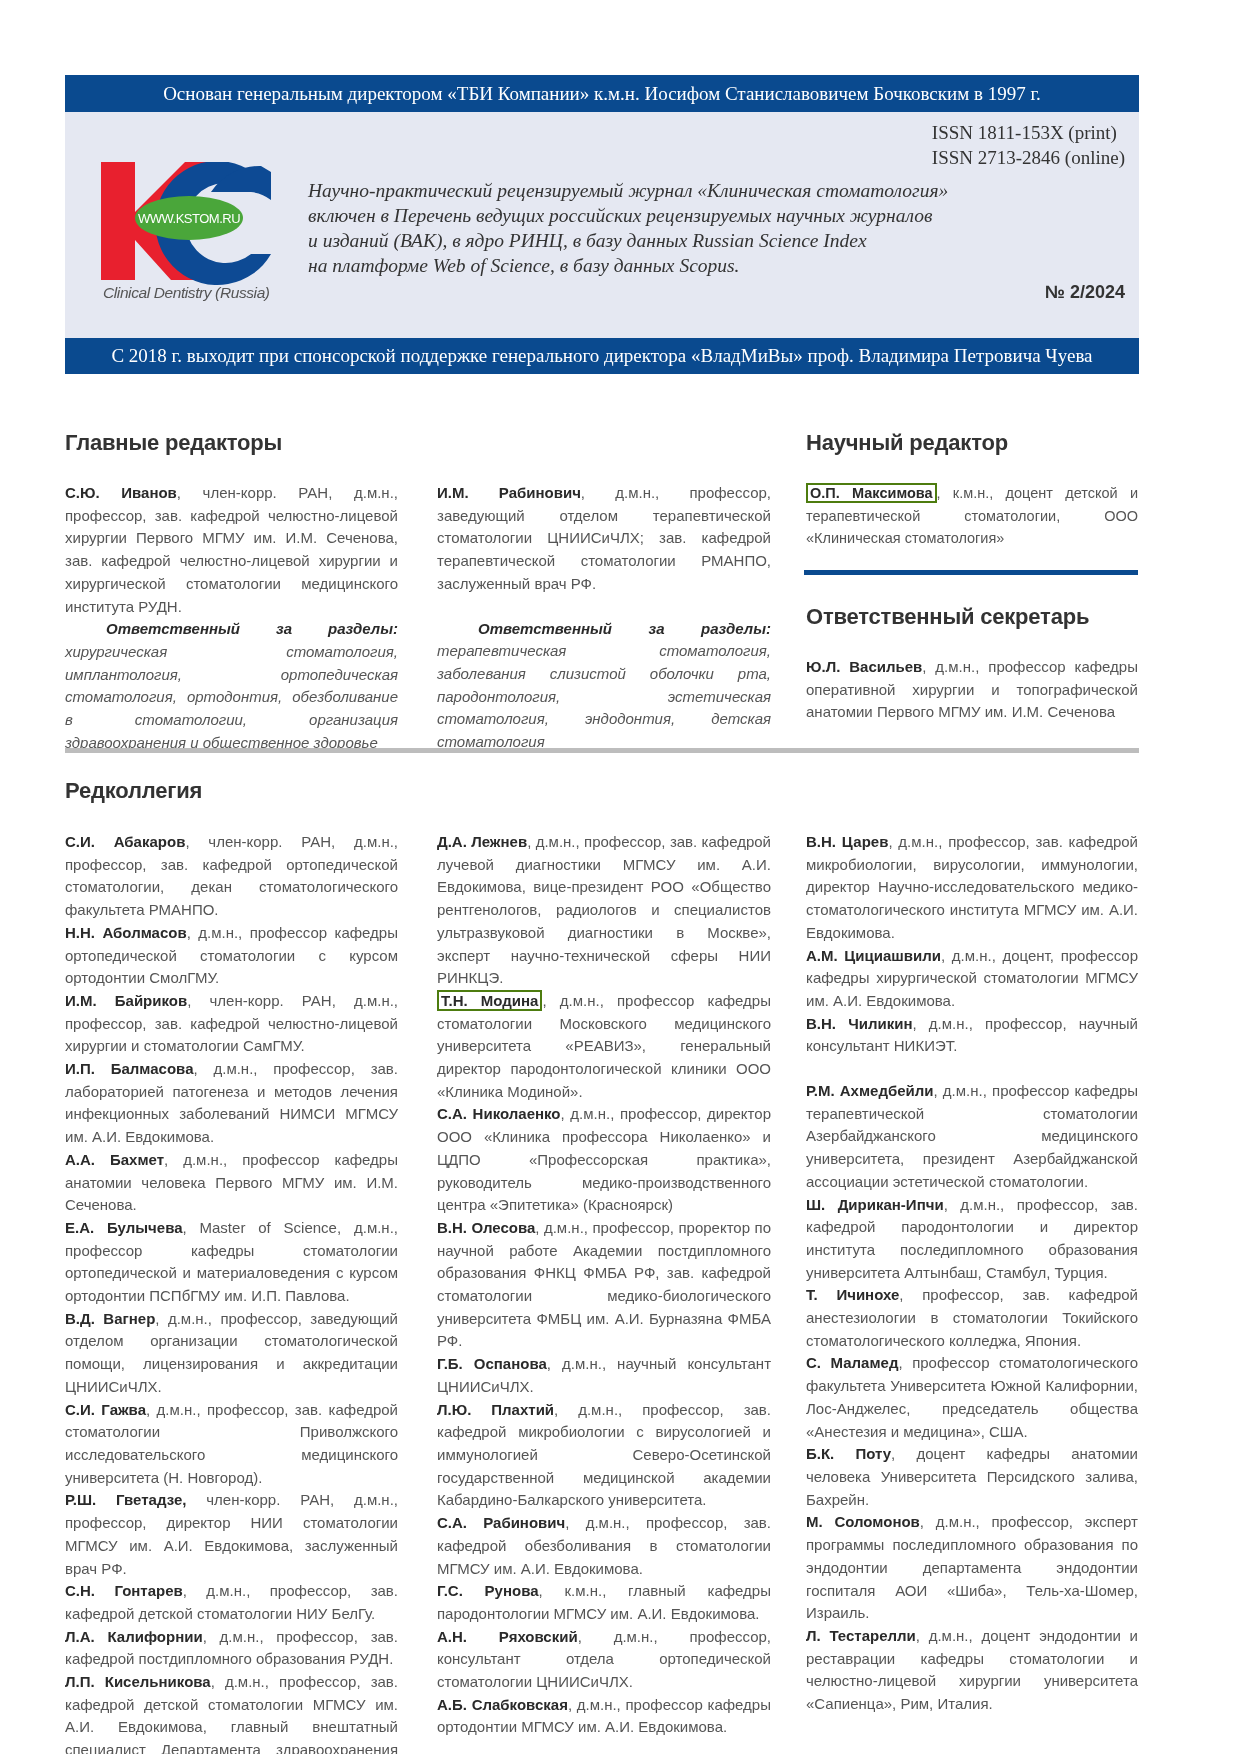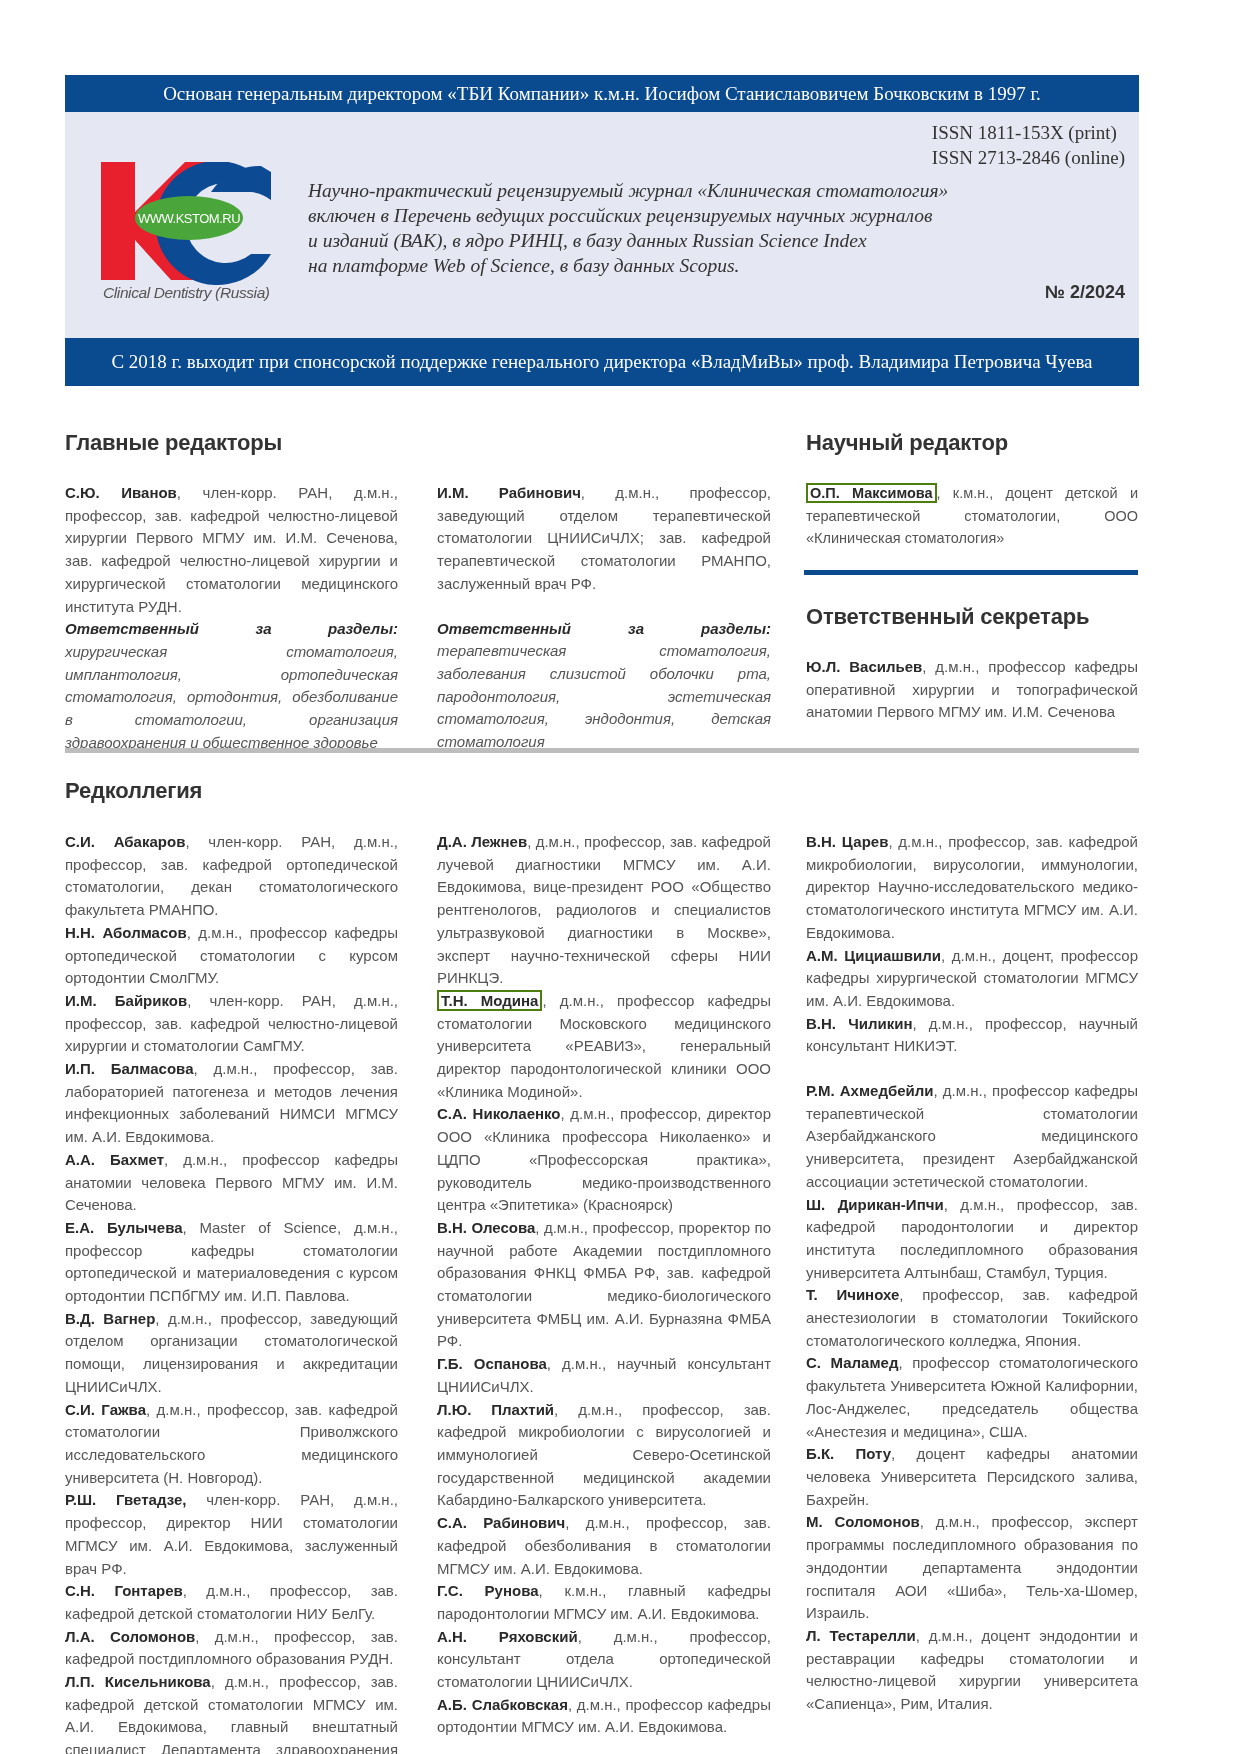--- a/index.html
+++ b/index.html
@@ -2,37 +2,37 @@
 <html><head>
 <meta charset="utf-8">
 <style>
   html, body { margin:0; padding:0; background:#ffffff; }
   body { width:1241px; height:1754px; position:relative; overflow:hidden;
          font-family:"Liberation Sans", sans-serif; color:#3a3a3a; }
   .band { position:absolute; left:65px; width:1074px; background:#0a4a8f; color:#fff;
           font-family:"Liberation Serif", serif; font-size:19px; text-align:center;
           display:flex; align-items:center; justify-content:center; }
   #band-top { top:75px; height:37px; }
-  #band-bottom { top:338px; height:48px; }
+  #band-bottom { top:338px; height:36px; }
   #header-box { position:absolute; left:65px; top:112px; width:1074px; height:226px; background:#e5e8f2; }
   #logo { position:absolute; left:36px; top:50px; width:170px; height:150px; }
   #logo-caption { position:absolute; left:38px; top:172px; font-size:15.5px; font-style:italic;
                   color:#555; letter-spacing:-0.4px; white-space:nowrap; }
   #journal-desc { position:absolute; left:243px; top:66px; font-family:"Liberation Serif", serif;
                   font-style:italic; font-size:19.5px; line-height:25px; color:#333; }
   #journal-desc div { white-space:nowrap; }
   #issn { position:absolute; right:14px; top:8px; text-align:left; font-family:"Liberation Serif", serif;
           font-size:19px; line-height:25px; color:#333; }
   #issue-number { position:absolute; right:14px; top:170px; font-weight:bold; font-size:18px; color:#333; }
   h2 { position:absolute; margin:0; font-size:22px; font-weight:bold; color:#333; letter-spacing:-0.2px; }
   .col { position:absolute; font-size:15px; line-height:22.7px; color:#555; text-align:justify; }
   .col p { margin:0; }
   .col b { color:#2a2a2a; }
   .col .resp { font-style:italic; }
-  .col .resp b { font-style:italic; }
+  .col .resp b { font-style:italic;margin-left:41px; }
   .boxed { border:2px solid #4d7c0f; padding:0 2px; }
   .rule-blue { position:absolute; left:804px; top:570px; width:334px; height:5px; background:#0a4a8f; }
   .rule-gray { position:absolute; left:65px; top:748px; width:1074px; height:5px; background:#bdbdbd; }
   .gap { height:22px; }
 </style>
 </head>
 <body>
 
 <div class="band" id="band-top">
   <span>Основан генеральным директором «ТБИ Компании» к.м.н. Иосифом Станиславовичем Бочковским в 1997 г.</span>
@@ -102,21 +102,21 @@
     <p><b>С.И. Абакаров</b><span>, член-корр. РАН, д.м.н., профессор, зав. кафедрой ортопедической стоматологии, декан стоматологического факультета РМАНПО.</span></p>
     <p><b>Н.Н. Аболмасов</b><span>, д.м.н., профессор кафедры ортопедической стоматологии с курсом ортодонтии СмолГМУ.</span></p>
     <p><b>И.М. Байриков</b><span>, член-корр. РАН, д.м.н., профессор, зав. кафедрой челюстно-лицевой хирургии и стоматологии СамГМУ.</span></p>
     <p><b>И.П. Балмасова</b><span>, д.м.н., профессор, зав. лабораторией патогенеза и методов лечения инфекционных заболеваний НИМСИ МГМСУ им. А.И. Евдокимова.</span></p>
     <p><b>А.А. Бахмет</b><span>, д.м.н., профессор кафедры анатомии человека Первого МГМУ им. И.М. Сеченова.</span></p>
     <p><b>Е.А. Булычева</b><span>, Master of Science, д.м.н., профессор кафедры стоматологии ортопедической и материаловедения с курсом ортодонтии ПСПбГМУ им. И.П. Павлова.</span></p>
     <p><b>В.Д. Вагнер</b><span>, д.м.н., профессор, заведующий отделом организации стоматологической помощи, лицензирования и аккредитации ЦНИИСиЧЛХ.</span></p>
     <p><b>С.И. Гажва</b><span>, д.м.н., профессор, зав. кафедрой стоматологии Приволжского исследовательского медицинского университета (Н. Новгород).</span></p>
     <p><b>Р.Ш. Гветадзе,</b><span> член-корр. РАН, д.м.н., профессор, директор НИИ стоматологии МГМСУ им. А.И. Евдокимова, заслуженный врач РФ.</span></p>
     <p><b>С.Н. Гонтарев</b><span>, д.м.н., профессор, зав. кафедрой детской стоматологии НИУ БелГу.</span></p>
-    <p><b>Л.А. Соломонов</b><span>, д.м.н., профессор, зав. кафедрой постдипломного образования РУДН.</span></p>
+    <p><b>Л.А. Калифорнии</b><span>, д.м.н., профессор, зав. кафедрой постдипломного образования РУДН.</span></p>
     <p><b>Л.П. Кисельникова</b><span>, д.м.н., профессор, зав. кафедрой детской стоматологии МГМСУ им. А.И. Евдокимова, главный внештатный специалист Департамента здравоохранения Москвы по детской стоматологии.</span></p>
   </div>
 <div class="col" id="board-col2" style="left:437px; top:831px; width:334px;">
     <p><b>Д.А. Лежнев</b><span>, д.м.н., профессор, зав. кафедрой лучевой диагностики МГМСУ им. А.И. Евдокимова, вице-президент РОО «Общество рентгенологов, радиологов и специалистов ультразвуковой диагностики в Москве», эксперт научно-технической сферы НИИ РИНКЦЭ.</span></p>
     <p><b class="boxed">Т.Н. Модина</b><span>, д.м.н., профессор кафедры стоматологии Московского медицинского университета «РЕАВИЗ», генеральный директор пародонтологической клиники ООО «Клиника Модиной».</span></p>
     <p><b>С.А. Николаенко</b><span>, д.м.н., профессор, директор ООО «Клиника профессора Николаенко» и ЦДПО «Профессорская практика», руководитель медико-производственного центра «Эпитетика» (Красноярск)</span></p>
     <p><b>В.Н. Олесова</b><span>, д.м.н., профессор, проректор по научной работе Академии постдипломного образования ФНКЦ ФМБА РФ, зав. кафедрой стоматологии медико-биологического университета ФМБЦ им. А.И. Бурназяна ФМБА РФ.</span></p>
     <p><b>Г.Б. Оспанова</b><span>, д.м.н., научный консультант ЦНИИСиЧЛХ.</span></p>
     <p><b>Л.Ю. Плахтий</b><span>, д.м.н., профессор, зав. кафедрой микробиологии с вирусологией и иммунологией Северо-Осетинской государственной медицинской академии Кабардино-Балкарского университета.</span></p>
     <p><b>С.А. Рабинович</b><span>, д.м.н., профессор, зав. кафедрой обезболивания в стоматологии МГМСУ им. А.И. Евдокимова.</span></p>

